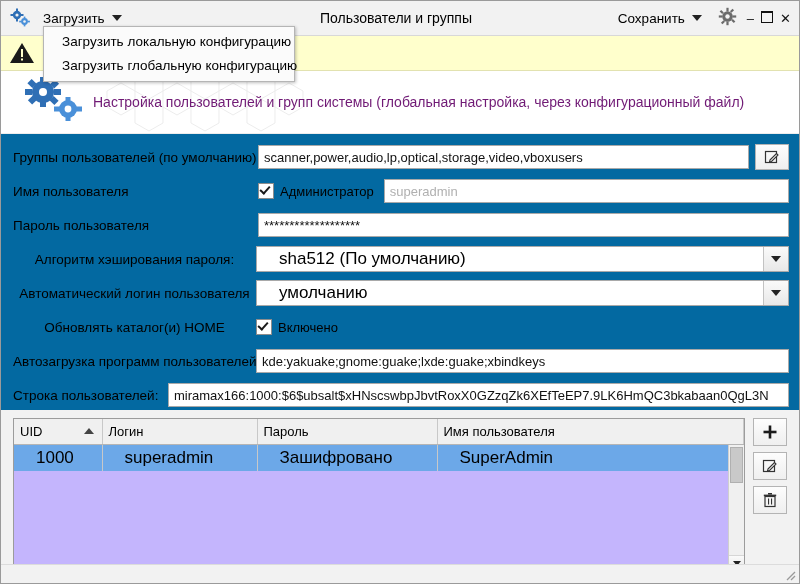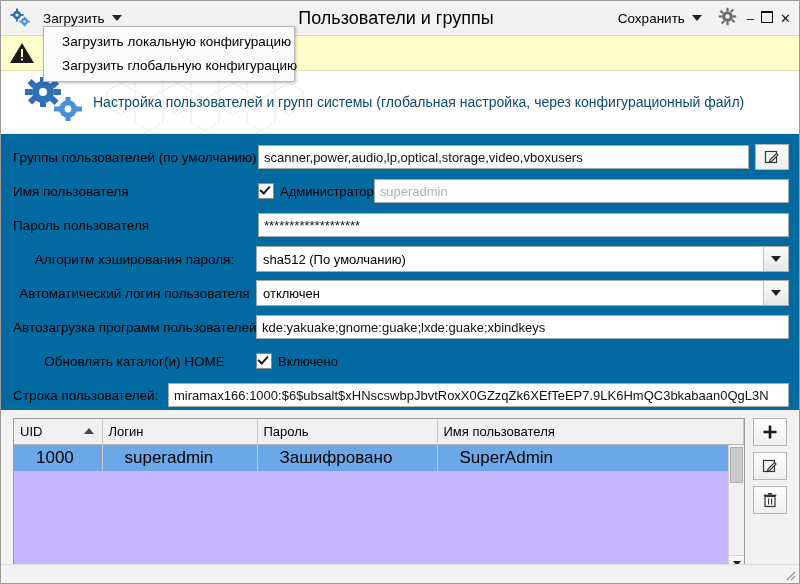--- a/index.html
+++ b/index.html
@@ -53,21 +53,21 @@
   .caret-down {
     width: 0; height: 0;
     border-left: 5px solid transparent;
     border-right: 5px solid transparent;
     border-top: 6px solid #222;
   }
   .tb-title {
     position: absolute;
     left: 0; right: 8px;
     text-align: center;
-    font-size: 18px;
+    font-size: 14px;
     pointer-events: none;
   }
   .tb-right {
     margin-left: auto;
     display: flex;
     align-items: center;
     gap: 10px;
     padding-right: 8px;
   }
   .win-controls {
@@ -136,21 +136,21 @@
   }
   .banner-gears {
     position: relative;
     margin-left: 20px;
     width: 66px; height: 52px;
   }
   .banner-title {
     position: relative;
     margin-left: 6px;
     font-size: 14px;
-    color: #0c4a6e;
+    color: #701a75;
   }
 
   
   .form {
     position: relative;
     background: #0369a1;
     padding: 8px 10px 0 12px;
   }
   .row {
     display: flex;
@@ -183,20 +183,21 @@
     margin-left: 6px;
     border: 1px solid #b4b4b4;
     background: linear-gradient(#fdfdfd, #efefef);
     display: flex; align-items: center; justify-content: center;
     cursor: default;
   }
   .chkwrap {
     display: flex;
     align-items: center;
     gap: 6px;
+    margin-right: 10px;
   }
   .chk {
     width: 14px; height: 14px;
     border: 1px solid #8d8d8d;
     background: #fff;
     position: relative;
   }
   .chk.checked::after {
     content: "";
     position: absolute;
@@ -207,22 +208,22 @@
     transform: rotate(42deg);
   }
   .combo {
     box-sizing: border-box;
     height: 26px;
     border: 1px solid #a9a9a9;
     background: #ffffff;
     display: flex;
     align-items: center;
     position: relative;
-    font-size: 13px;
-    padding-left: 6px;
+    font-size: 17px;
+    padding-left: 22px;
   }
   .combo .arrowbox {
     position: absolute;
     right: 0; top: 0; bottom: 0;
     width: 24px;
     border-left: 1px solid #c2c2c2;
     background: linear-gradient(#fafafa, #e8e8e8);
     display: flex; align-items: center; justify-content: center;
   }
   .arrow-dn {
@@ -487,38 +488,38 @@
         <span>sha512 (По умолчанию)</span>
         <span class="arrowbox">
             <span class="arrow-dn"></span>
           </span>
       </div>
     </div>
 
     <div class="row">
       <div class="lbl w2">Автоматический логин пользователя</div>
       <div class="combo grow">
-        <span>отключен</span>
+        <span>умолчанию</span>
         <span class="arrowbox">
             <span class="arrow-dn"></span>
           </span>
       </div>
-    </div>
-
-    <div class="row">
-      <div class="lbl" style="width:243px">Автозагрузка программ пользователей</div>
-      <input class="txt grow" type="text" value="kde:yakuake;gnome:guake;lxde:guake;xbindkeys" style="">
     </div>
 
     <div class="row">
       <div class="lbl w2">Обновлять каталог(и) HOME</div>
       <div class="chkwrap">
         <span class="chk checked"></span>
         <span>Включено</span>
       </div>
+    </div>
+
+    <div class="row">
+      <div class="lbl" style="width:243px">Автозагрузка программ пользователей</div>
+      <input class="txt grow" type="text" value="kde:yakuake;gnome:guake;lxde:guake;xbindkeys" style="">
     </div>
 
     <div class="row">
       <div class="lbl" style="width:155px">Строка пользователей:</div>
       <input class="txt grow" type="text" value="miramax166:1000:$6$ubsalt$xHNscswbpJbvtRoxX0GZzqZk6XEfTeEP7.9LK6HmQC3bkabaan0QgL3N" style="">
     </div>
   </div>
 
   <div class="tablearea">
     <div class="tablewrap">

